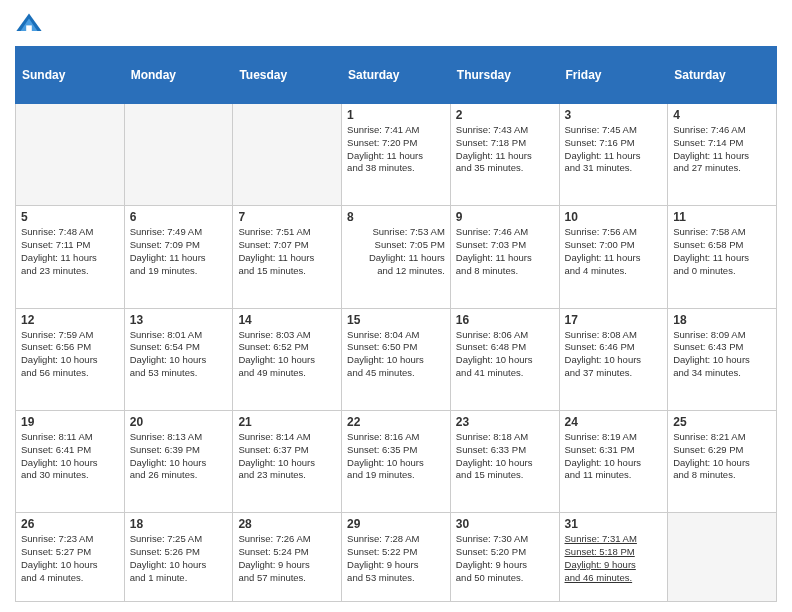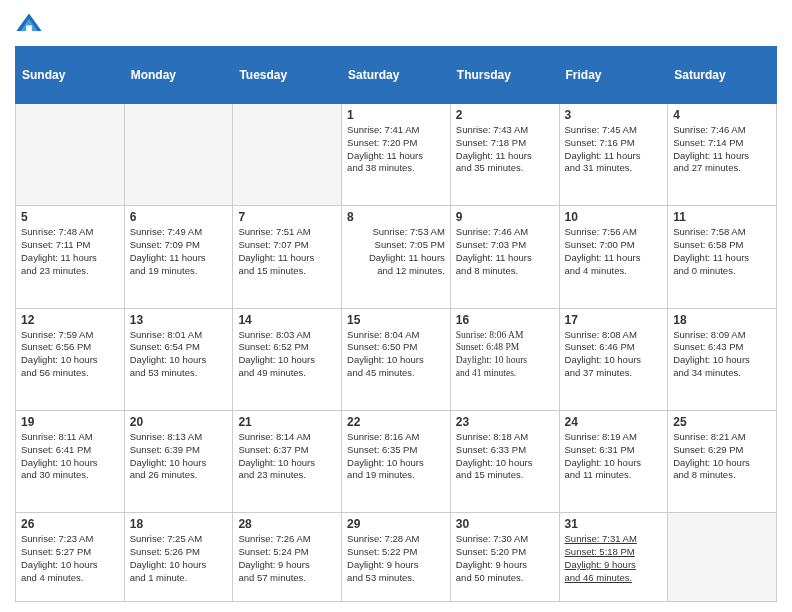--- a/index.html
+++ b/index.html
@@ -250,21 +250,21 @@
           </td>
           <td>
             <span class="day-number">15</span>
             <div class="day-info" style="white-space: pre-line;">Sunrise: 8:04 AM
 Sunset: 6:50 PM
 Daylight: 10 hours
 and 45 minutes.</div>
           </td>
           <td>
             <span class="day-number">16</span>
-            <div class="day-info" style="white-space: pre-line; font-family: Liberation Serif, serif;">Sunrise: 8:06 AM
+            <div class="day-info" style="white-space: pre-line;">Sunrise: 8:06 AM
 Sunset: 6:48 PM
 Daylight: 10 hours
 and 41 minutes.</div>
           </td>
           <td>
             <span class="day-number">17</span>
             <div class="day-info" style="white-space: pre-line;">Sunrise: 8:08 AM
 Sunset: 6:46 PM
 Daylight: 10 hours
 and 37 minutes.</div>

